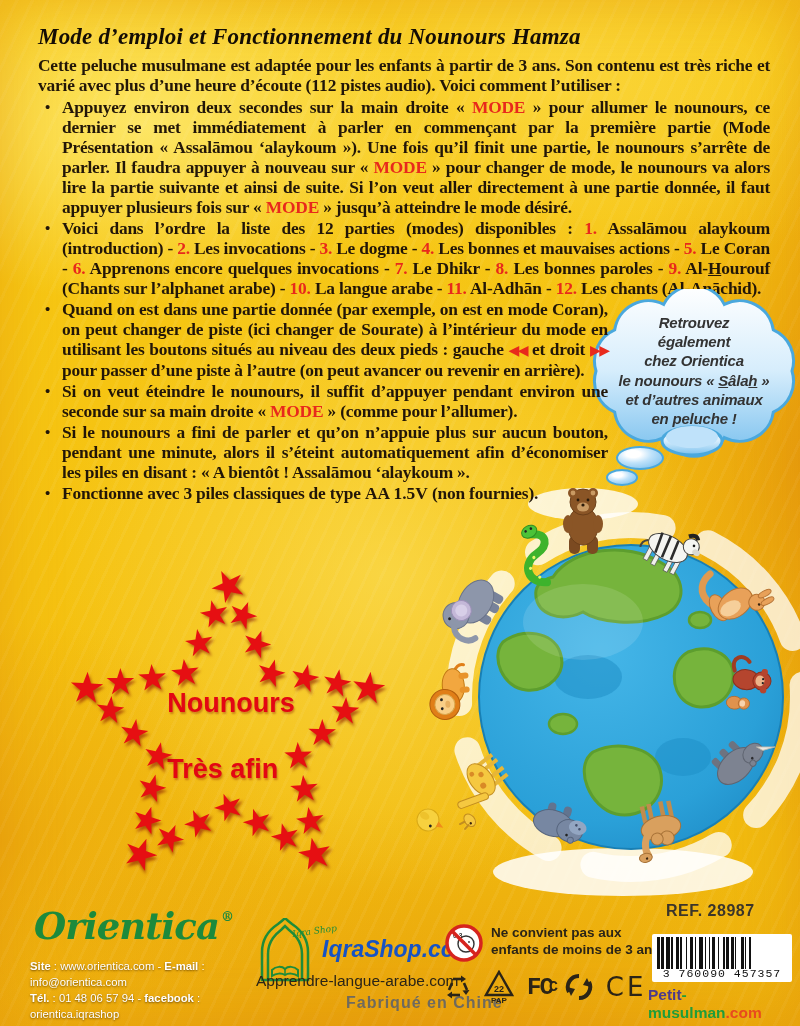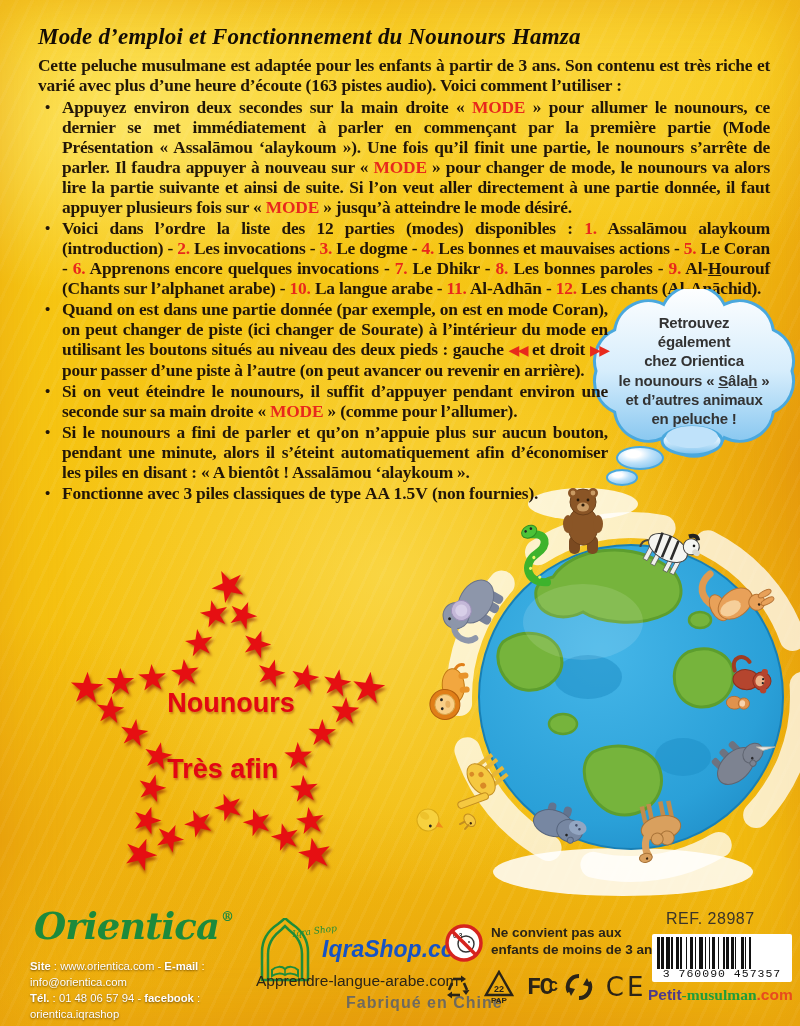--- a/index.html
+++ b/index.html
@@ -21,21 +21,21 @@
   .title{font-size:23px;font-weight:bold;font-style:italic;letter-spacing:.2px;margin:0 0 5px 0;color:#140d05;}
   .bodytext{font-size:17.4px;line-height:20px;font-weight:bold;letter-spacing:-.2px;text-align:justify;color:#221608;}
   .intro{margin-bottom:2px;}
   .bullet{position:relative;padding-left:24px;margin:1px 0;}
   .bullet::before{content:"•";position:absolute;left:7px;top:0;font-size:15px;}
   .acc{color:#e8291c;}
   .und{text-decoration:underline;}
   .str{font-weight:bold;letter-spacing:0;}
   .arrows{color:#e8291c;font-family:"DejaVu Sans",sans-serif;font-size:14px;letter-spacing:-2px;}
   
-  .cloud-float{float:right;width:152px;height:158px;position:relative;margin:-8px -2px 2px 12px;}
+  .cloud-float{float:right;width:152px;height:158px;position:relative;margin:-8px -2px 2px 12px;font-style:italic;}
   .cloud-svg{position:absolute;right:-32px;top:-2px;}
   .cloud-text{position:absolute;right:-26px;top:22px;width:208px;text-align:center;
     font-family:"Liberation Sans",sans-serif;font-weight:bold;font-size:15px;line-height:1.28;color:#333;}
   .bubble{position:absolute;border-radius:50%;z-index:3;
     background:radial-gradient(ellipse at 35% 30%, #fff 0 18%, #bfe2fa 45%, #6db9ec 100%);
     border:2px solid #4aa8dd;}
   .bubble1{left:616px;top:446px;width:44px;height:20px;}
   .bubble2{left:606px;top:469px;width:28px;height:13px;}
   
   .star-zone{position:absolute;left:55px;top:568px;width:352px;height:330px;z-index:2;}
@@ -61,39 +61,39 @@
   .iqra-site{position:absolute;left:322px;top:38px;font-style:italic;font-weight:bold;font-size:23px;color:#1753c4;}
   .arabic-site{position:absolute;left:256px;top:74px;font-weight:normal;font-size:15.5px;color:#2b2417;}
   .made-in{position:absolute;left:300px;top:96px;font-weight:bold;font-size:16px;color:#6f6a5e;letter-spacing:1px;margin-left:46px;}
   .age-icon{position:absolute;left:443px;top:24px;}
   .warning-text{position:absolute;left:491px;top:27px;width:170px;font-weight:bold;font-size:13.5px;
     line-height:1.25;color:#2b2417;}
   .cert-row{position:absolute;left:445px;top:72px;width:230px;display:flex;align-items:center;gap:13px;color:#2b2417;}
   .fcc{font-family:Liberation Mono, monospace;font-weight:bold;font-size:24px;letter-spacing:-2px;position:relative;}
   .fcc .c2{position:absolute;left:22px;top:5px;font-size:15px;}
   .ce{font-family:"DejaVu Sans",sans-serif;font-weight:normal;font-size:26px;letter-spacing:3px;}
-  .ref{position:absolute;left:666px;top:12px;font-size:16px;color:#3b352a;letter-spacing:.5px;}
+  .ref{position:absolute;left:666px;top:4px;font-size:16px;color:#3b352a;letter-spacing:.5px;font-weight:bold;}
   .barcode{position:absolute;left:652px;top:36px;width:140px;height:48px;background:#fff;
     border-radius:2px;padding:3px 5px 1px 5px;box-sizing:border-box;}
   .bars{height:32px;display:flex;align-items:flex-start;}
   .bars i{display:block;height:100%;}
   .bars i.b{background:#111;}
   .bars i.w{background:#fff;}
   .bc-digits{font-family:"Liberation Mono",monospace;font-size:11.5px;color:#111;letter-spacing:1px;
     text-align:center;margin-top:-2px;}
   .petit{position:absolute;left:648px;top:88px;font-weight:bold;font-size:15.5px;}
 </style>
 </head>
 <body>
 
 <div class="page">
 
   <div class="content">
     <h1 class="title">Mode d’emploi et Fonctionnement du Nounours Hamza</h1>
-    <div class="bodytext intro"><span>Cette peluche musulmane est adaptée pour les enfants à partir de 3 ans. Son contenu est très riche et varié avec plus d’une heure d’écoute (</span><span class="str">163</span><span> pistes audio). Voici comment l’utiliser :</span></div>
+    <div class="bodytext intro"><span>Cette peluche musulmane est adaptée pour les enfants à partir de 3 ans. Son contenu est très riche et varié avec plus d’une heure d’écoute (</span><span class="str">112</span><span> pistes audio). Voici comment l’utiliser :</span></div>
     <div class="bodytext" id="bullets-top">
         <div class="bullet"><span>Appuyez environ deux secondes sur la main droite « </span><span class="acc">MODE</span><span> » pour allumer le nounours, ce dernier se met immédiatement à parler en commençant par la première partie (Mode Présentation « Assalāmou ‘alaykoum »). Une fois qu’il finit une partie, le nounours s’arrête de parler. Il faudra appuyer à nouveau sur « </span><span class="acc">MODE</span><span> » pour changer de mode, le nounours va alors lire la partie suivante et ainsi de suite. Si l’on veut aller directement à une partie donnée, il faut appuyer plusieurs fois sur « </span><span class="acc">MODE</span><span> » jusqu’à atteindre le mode désiré.</span></div>
         <div class="bullet"><span>Voici dans l’ordre la liste des 12 parties (modes) disponibles : </span><span class="acc">1.</span><span> Assalāmou alaykoum (introduction) - </span><span class="acc">2.</span><span> Les invocations - </span><span class="acc">3.</span><span> Le dogme - </span><span class="acc">4.</span><span> Les bonnes et mauvaises actions - </span><span class="acc">5.</span><span> Le Coran - </span><span class="acc">6.</span><span> Apprenons encore quelques invocations - </span><span class="acc">7.</span><span> Le Dhikr - </span><span class="acc">8.</span><span> Les bonnes paroles - </span><span class="acc">9.</span><span> Al-</span><span class="und">H</span><span>ourouf (Chants sur l’alphanet arabe) - </span><span class="acc">10.</span><span> La langue arabe - </span><span class="acc">11.</span><span> Al-Adhān - </span><span class="acc">12.</span><span> Les chants (Al-Anāchid).</span></div>
       </div>
     <div class="bodytext" id="bullets-bottom">
       <div class="cloud-float">
         <svg class="cloud-svg" width="220" height="175" viewBox="0 0 220 175">
           <defs>
             <linearGradient id="cg" x1="0" y1="0" x2="0" y2="1">
               <stop offset="0" stop-color="#ffffff"></stop>
@@ -420,16 +420,16 @@
           <i class="w" style="width: 4.35px;"></i>
           <i class="b" style="width: 2.9px;"></i>
           <i class="w" style="width: 1.45px;"></i>
           <i class="b" style="width: 1.45px;"></i>
           <i class="w" style="width: 2.9px;"></i>
           <i class="b" style="width: 1.45px;"></i>
           <i class="w" style="width: 2.9px;"></i>
         </div>
       <div class="bc-digits">3 760090 457357</div>
     </div>
-    <div class="petit" id="petit-site"><span style="color: rgb(75, 58, 140);">Petit</span><span style="color: rgb(31, 157, 58); font-family: Liberation Serif, serif;">-musulman</span><span style="color: rgb(232, 75, 30);">.com</span></div>
+    <div class="petit" id="petit-site"><span style="color: rgb(75, 58, 140);">Petit</span><span style="color: rgb(31, 157, 58);">-musulman</span><span style="color: rgb(232, 75, 30);">.com</span></div>
   </div>
 
 </div>
 
 </body></html>

